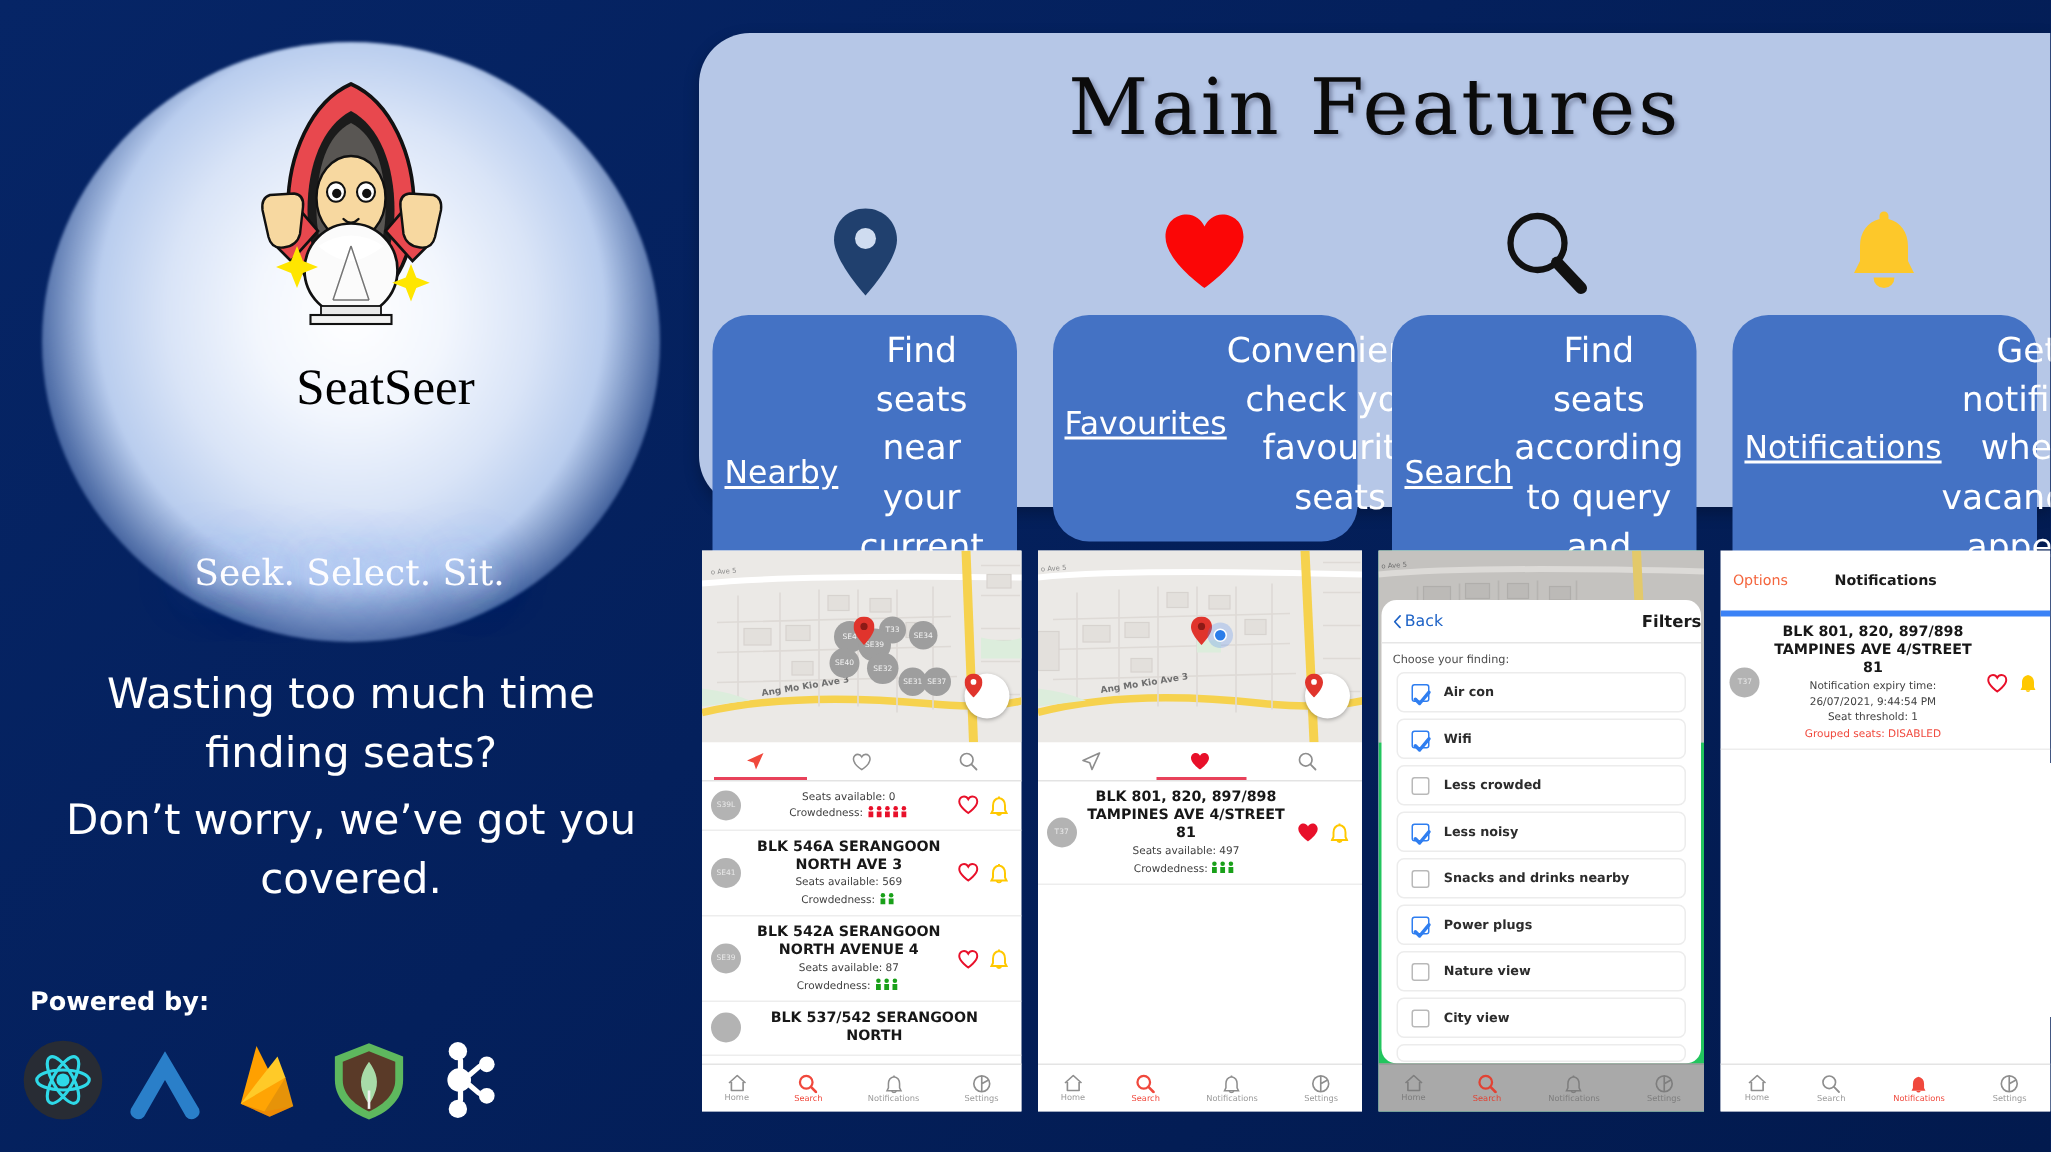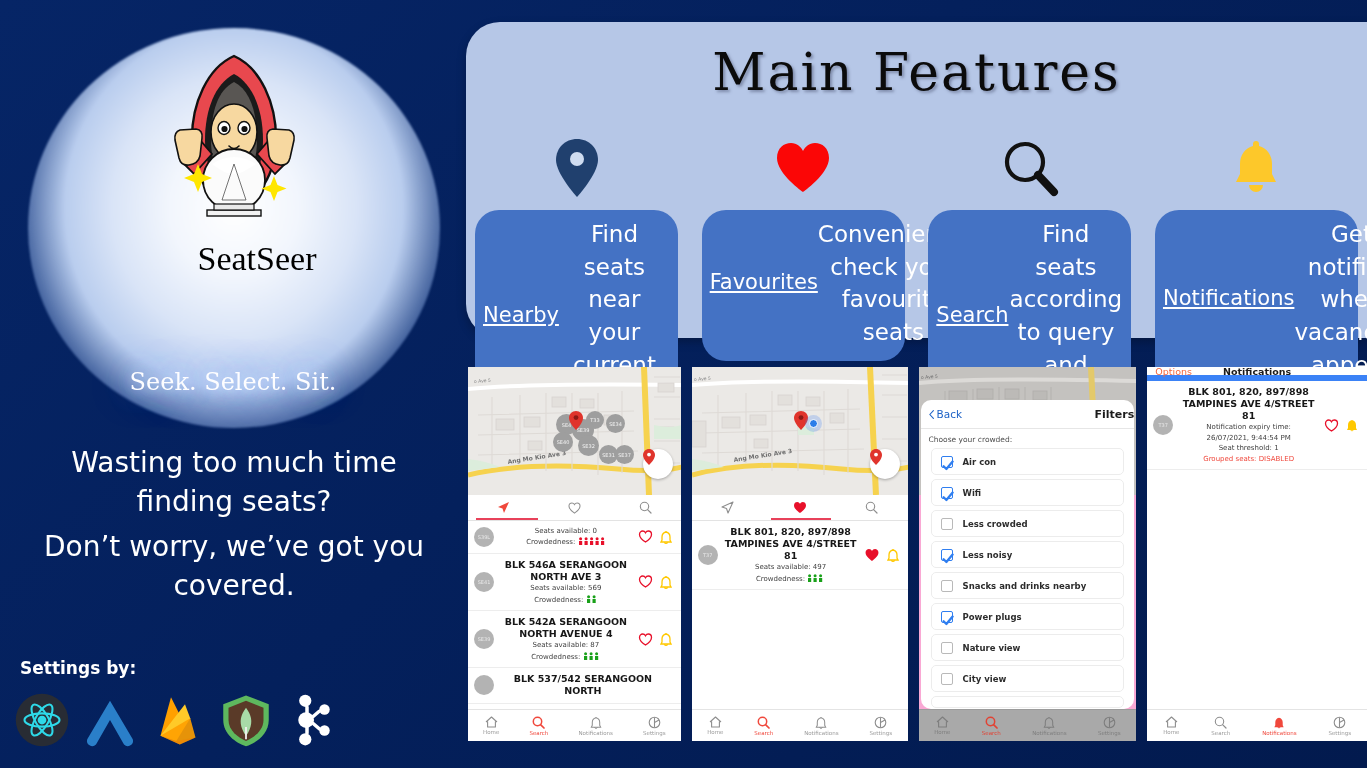--- a/index.html
+++ b/index.html
@@ -139,21 +139,21 @@
   .bottomnav {
     position: absolute; left: 0; bottom: 0; width: 100%; height: 32px;
     background: #fff; border-top: 1px solid #e4e4e4;
     display: flex; align-items: center; justify-content: space-around;
   }
   .navitem { display: flex; flex-direction: column; align-items: center; gap: 1px; }
   .navlabel { font-size: 5.5px; color: #9a9a9a; }
   .navlabel.active { color: #f0483c; }
 
   
-  .filters-bg { position: absolute; inset: 0; background: #f9a8d4; }
+  .filters-bg { position: absolute; inset: 0; background: #22c55e; }
   .filters-bg .fmap { position: absolute; left: 0; top: 0; right: 0; height: 128px; background: #c4c2bf; }
   .filters-sheet {
     position: absolute; left: 2px; right: 2px; top: 33px; bottom: 32px;
     background: #fff; border-radius: 10px; overflow: hidden;
   }
   .filters-head {
     height: 29px; display: flex; align-items: center; border-bottom: 1px solid #e6e6e6; position: relative;
   }
   .back-btn { position: absolute; left: 8px; color: #1d62c6; font-size: 10.5px; display: flex; align-items: center; gap: 3px; }
   .filters-title { width: 100%; text-align: right; font-size: 11px; font-weight: bold; color: #1b1b1b; }
@@ -161,21 +161,21 @@
   .filter-item {
     margin: 0 10px 4px 10px; height: 27px; border: 1px solid #ececec; border-radius: 5px;
     display: flex; align-items: center; gap: 10px; padding-left: 9px; background: #fff;
   }
   .cbox { width: 12px; height: 12px; border-radius: 2px; border: 1.6px solid #b9b9b9; background: #fff; }
   .cbox.on { border-color: #2f7ef0; background: #fff; position: relative; }
   .flabel { font-size: 8.5px; font-weight: bold; color: #2c2c2c; }
 
   
   .notif-head {
-    height: 14px; display: flex; align-items: center; border-bottom: 6px solid #3b82f6; position: relative;
+    height: 44px; display: flex; align-items: center; border-bottom: 4px solid #3b82f6; position: relative;
   }
   .notif-options { position: absolute; left: 8px; font-size: 9.5px; color: #f4653d; }
   .notif-title { width: 100%; text-align: center; font-size: 9.5px; font-weight: bold; color: #1b1b1b; }
   .red { color: #f0483c; }
 </style>
 </head>
 <body>
 
 <div class="stage">
 
@@ -214,21 +214,21 @@
 
       <path d="M46 112 l4 10 l10 4 l-10 4 l-4 10 l-4 -10 l-10 -4 l10 -4 z" fill="#ffe600"></path>
       <path d="M122 124 l3.5 9 l9 3.5 l-9 3.5 l-3.5 9 l-3.5 -9 l-9 -3.5 l9 -3.5 z" fill="#ffe600"></path>
     </svg>
 
     <div class="brand">SeatSeer</div>
     <div class="tagline">Seek. Select. Sit.</div>
     <div class="pitch p1">Wasting too much time finding seats?</div>
     <div class="pitch p2">Don’t worry, we’ve got you covered.</div>
 
-    <div class="powered">Settings by:</div>
+    <div class="powered">Powered by:</div>
 
     <div class="logos">
 
       <svg class="logo" viewBox="0 0 64 64">
         <circle cx="32" cy="32" r="30" fill="#282c34"></circle>
         <circle cx="32" cy="32" r="5" fill="#2ed9e8"></circle>
         <g fill="none" stroke="#2ed9e8" stroke-width="2.4">
           <ellipse cx="32" cy="32" rx="20" ry="7.6"></ellipse>
           <ellipse cx="32" cy="32" rx="20" ry="7.6" transform="rotate(60 32 32)"></ellipse>
           <ellipse cx="32" cy="32" rx="20" ry="7.6" transform="rotate(120 32 32)"></ellipse>
@@ -705,21 +705,21 @@
         <div class="filters-sheet">
           <div class="filters-head">
             <div class="back-btn">
               <svg width="5" height="9" viewBox="0 0 5 9">
                   <path d="M4.4 0.6 L0.8 4.5 L4.4 8.4" fill="none" stroke="#1d62c6" stroke-width="1.1" stroke-linecap="round" stroke-linejoin="round"></path>
                 </svg>
               <span>Back</span>
             </div>
             <div class="filters-title">Filters</div>
           </div>
-          <div class="choose">Choose your crowded:</div>
+          <div class="choose">Choose your finding:</div>
 
           <div class="filter-item">
             <span class="cbox on">
               <svg width="12" height="12" viewBox="0 0 12 12">
                   <path d="M1.6 6.2 L4.4 9 L10.6 1.6" fill="none" stroke="#2f7ef0" stroke-width="2.3" stroke-linecap="round" stroke-linejoin="round"></path>
                 </svg>
             </span>
             <span class="flabel">Air con</span>
           </div>
           <div class="filter-item">

